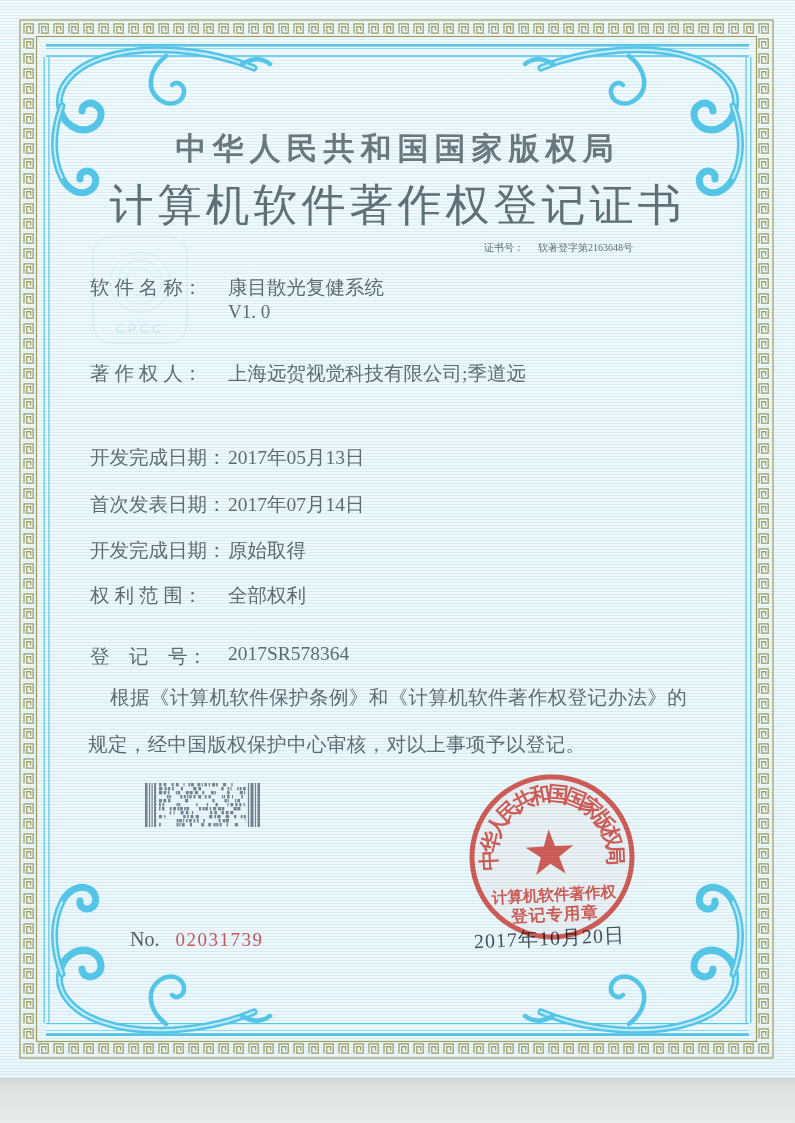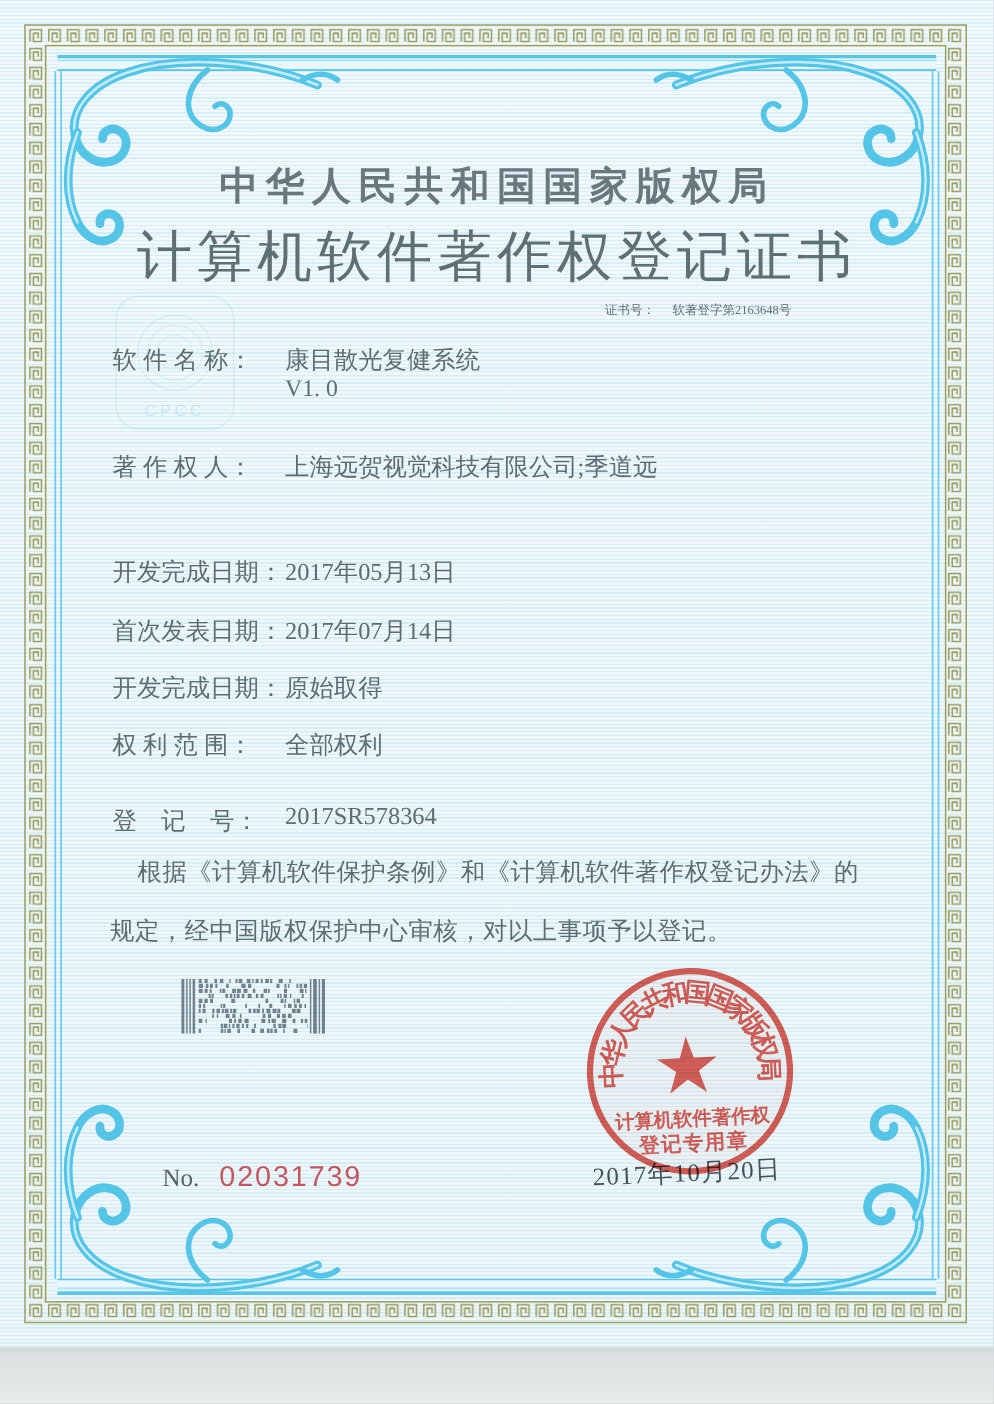--- a/index.html
+++ b/index.html
@@ -36,21 +36,21 @@
   .seal{left:463px;top:768px;width:178px;height:178px;transform:rotate(-3deg);
         mix-blend-mode:multiply;opacity:.93;}
   .seal-ring-char{font-size:21px;font-weight:bold;fill:#e0544b;text-anchor:middle;
         font-family:"Liberation Serif",serif;dominant-baseline:central;}
   .seal-line{fill:#e0544b;font-weight:bold;text-anchor:middle;font-family:"Liberation Serif",serif;}
   .seal-line1{font-size:15.5px;}
   .seal-line2{font-size:16.5px;letter-spacing:1px;}
   .date{left:474px;top:925px;font-size:20px;color:#4b565e;letter-spacing:1px;
         transform:rotate(-2.5deg);mix-blend-mode:multiply;white-space:nowrap;}
   .serial{left:130px;top:928px;font-size:20px;color:#555f63;white-space:nowrap;}
-  .serial .digits{font-family:Liberation Sans, sans-serif;font-size:23px;color:#c2575f;
+  .serial .digits{font-family:Liberation Serif, serif;font-size:19px;color:#c2575f;
         letter-spacing:1.5px;margin-left:16px;margin-top:44px;}
   .wm{left:90px;top:234px;opacity:.55;}
 </style>
 </head>
 <body>
 
 <div class="scan">
   <div class="page">
 
     <svg class="frame-svg" width="795" height="1078" viewBox="0 0 795 1078">

